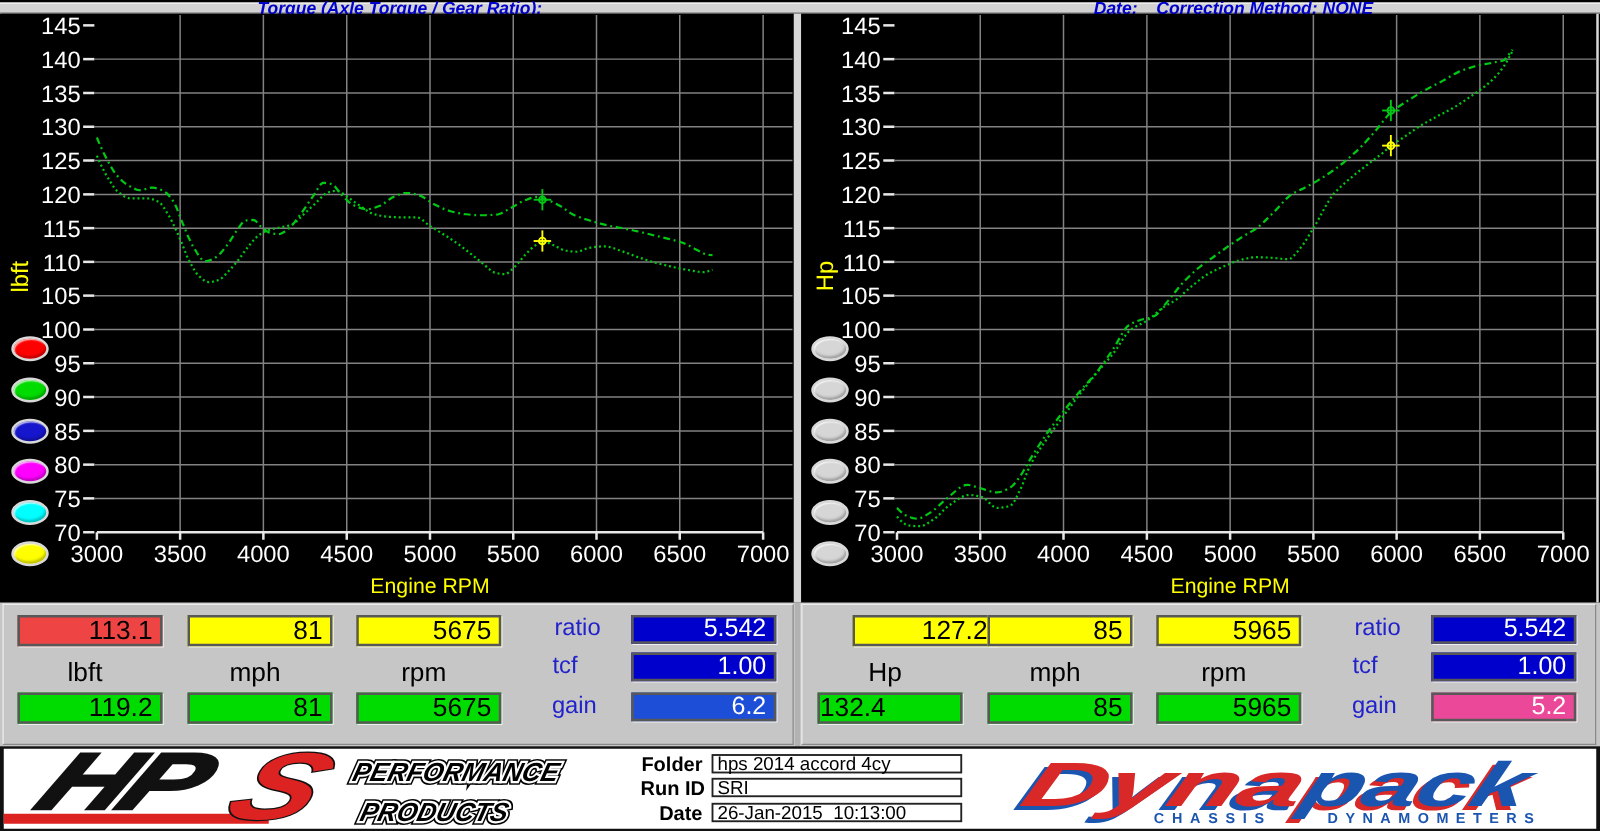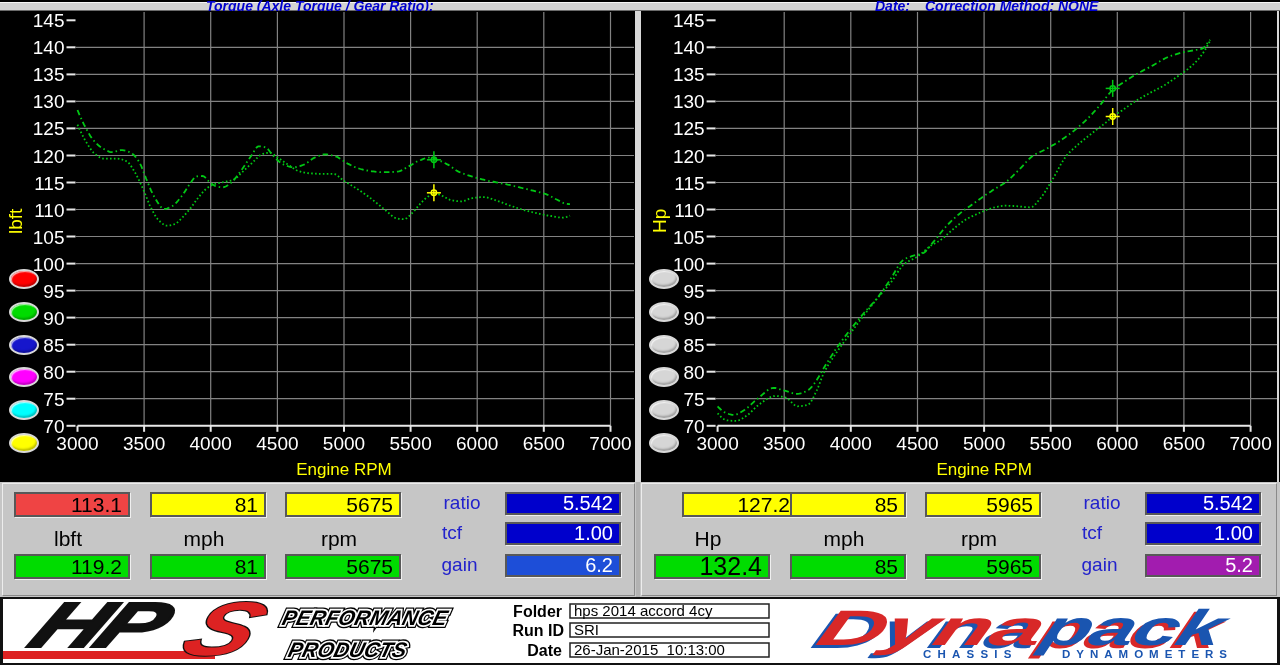--- a/index.html
+++ b/index.html
@@ -229,29 +229,29 @@
 <div style="position:absolute;left:432px;top:554px;width:55px;text-align:center;font-size:19px;font-weight:normal;color:#2222cc;">gain</div>
 <div style="position:absolute;left:505px;top:492px;width:116px;height:23px;background:#0000cc;border:2px solid #585858;box-sizing:border-box;box-shadow:1px 1px 0 #efefef;font-size:20px;color:#fff;text-align:right;padding-right:6px;line-height:19px;overflow:hidden;">5.542</div>
 <div style="position:absolute;left:505px;top:522px;width:116px;height:23px;background:#0000cc;border:2px solid #585858;box-sizing:border-box;box-shadow:1px 1px 0 #efefef;font-size:20px;color:#fff;text-align:right;padding-right:6px;line-height:19px;overflow:hidden;">1.00</div>
 <div style="position:absolute;left:505px;top:554px;width:116px;height:23px;background:#1d4ed8;border:2px solid #585858;box-sizing:border-box;box-shadow:1px 1px 0 #efefef;font-size:20px;color:#fff;text-align:right;padding-right:6px;line-height:19px;overflow:hidden;">6.2</div>
 <div style="position:absolute;left:682px;top:492px;width:116px;height:25px;background:#ffff00;border:2px solid #585858;box-sizing:border-box;box-shadow:1px 1px 0 #efefef;font-size:21px;color:#000;text-align:right;padding-right:6px;line-height:21px;overflow:hidden;">127.2</div>
 <div style="position:absolute;left:790px;top:492px;width:116px;height:25px;background:#ffff00;border:2px solid #585858;box-sizing:border-box;box-shadow:1px 1px 0 #efefef;font-size:21px;color:#000;text-align:right;padding-right:6px;line-height:21px;overflow:hidden;">85</div>
 <div style="position:absolute;left:925px;top:492px;width:116px;height:25px;background:#ffff00;border:2px solid #585858;box-sizing:border-box;box-shadow:1px 1px 0 #efefef;font-size:21px;color:#000;text-align:right;padding-right:6px;line-height:21px;overflow:hidden;">5965</div>
 <div style="position:absolute;left:648px;top:527px;width:120px;text-align:center;font-size:21px;font-weight:normal;color:#000;">Hp</div>
 <div style="position:absolute;left:784px;top:527px;width:120px;text-align:center;font-size:21px;font-weight:normal;color:#000;">mph</div>
 <div style="position:absolute;left:919px;top:527px;width:120px;text-align:center;font-size:21px;font-weight:normal;color:#000;">rpm</div>
-<div style="position:absolute;left:654px;top:554px;width:116px;height:25px;background:#00dc00;border:2px solid #585858;box-sizing:border-box;box-shadow:1px 1px 0 #efefef;font-size:25px;color:#000;text-align:right;padding-right:6px;line-height:21px;overflow:hidden;">132.4</div>
+<div style="position:absolute;left:654px;top:554px;width:116px;height:25px;background:#00dc00;border:2px solid #585858;box-sizing:border-box;box-shadow:1px 1px 0 #efefef;font-size:21px;color:#000;text-align:left;padding-right:6px;line-height:21px;overflow:hidden;">132.4</div>
 <div style="position:absolute;left:790px;top:554px;width:116px;height:25px;background:#00dc00;border:2px solid #585858;box-sizing:border-box;box-shadow:1px 1px 0 #efefef;font-size:21px;color:#000;text-align:right;padding-right:6px;line-height:21px;overflow:hidden;">85</div>
 <div style="position:absolute;left:925px;top:554px;width:116px;height:25px;background:#00dc00;border:2px solid #585858;box-sizing:border-box;box-shadow:1px 1px 0 #efefef;font-size:21px;color:#000;text-align:right;padding-right:6px;line-height:21px;overflow:hidden;">5965</div>
 <div style="position:absolute;left:1072px;top:492px;width:60px;text-align:center;font-size:19px;font-weight:normal;color:#2222cc;">ratio</div>
 <div style="position:absolute;left:1072px;top:522px;width:40px;text-align:center;font-size:19px;font-weight:normal;color:#2222cc;">tcf</div>
 <div style="position:absolute;left:1072px;top:554px;width:55px;text-align:center;font-size:19px;font-weight:normal;color:#2222cc;">gain</div>
 <div style="position:absolute;left:1145px;top:492px;width:116px;height:23px;background:#0000cc;border:2px solid #585858;box-sizing:border-box;box-shadow:1px 1px 0 #efefef;font-size:20px;color:#fff;text-align:right;padding-right:6px;line-height:19px;overflow:hidden;">5.542</div>
 <div style="position:absolute;left:1145px;top:522px;width:116px;height:23px;background:#0000cc;border:2px solid #585858;box-sizing:border-box;box-shadow:1px 1px 0 #efefef;font-size:20px;color:#fff;text-align:right;padding-right:6px;line-height:19px;overflow:hidden;">1.00</div>
-<div style="position:absolute;left:1145px;top:554px;width:116px;height:23px;background:#a21caf;border:2px solid #585858;box-sizing:border-box;box-shadow:1px 1px 0 #efefef;font-size:20px;color:#fff;text-align:right;padding-right:6px;line-height:19px;overflow:hidden;">5.2</div>
+<div style="position:absolute;left:1145px;top:554px;width:116px;height:23px;background:#ec4899;border:2px solid #585858;box-sizing:border-box;box-shadow:1px 1px 0 #efefef;font-size:20px;color:#fff;text-align:right;padding-right:6px;line-height:19px;overflow:hidden;">5.2</div>
 
   <div style="position:absolute;left:0;top:597px;width:1280px;height:68px;background:#fff;border-top:2.5px solid #111;border-bottom:2.5px solid #111;border-left:3px solid #111;border-right:3px solid #111;"></div>
   <svg width="1280" height="67" viewBox="0 0 1280 67" style="position:absolute;left:0;top:598px" font-family="'Liberation Sans', sans-serif">
 <rect x="3" y="53" width="212" height="8" fill="#dd2222"></rect>
 <g transform="translate(25,49) skewX(-30) scale(1.5,1)">
 <text x="0" y="0" font-size="64" font-weight="bold" font-style="italic" fill="#111" stroke="#111" stroke-width="2.2" letter-spacing="-3">HP</text>
 </g>
 <g transform="translate(176,57) skewX(-30) scale(1.34,1)">
 <text x="0" y="0" font-size="76" font-weight="bold" font-style="italic" fill="#dd2222" stroke="#111" stroke-width="2" paint-order="stroke">S</text>
 </g>

